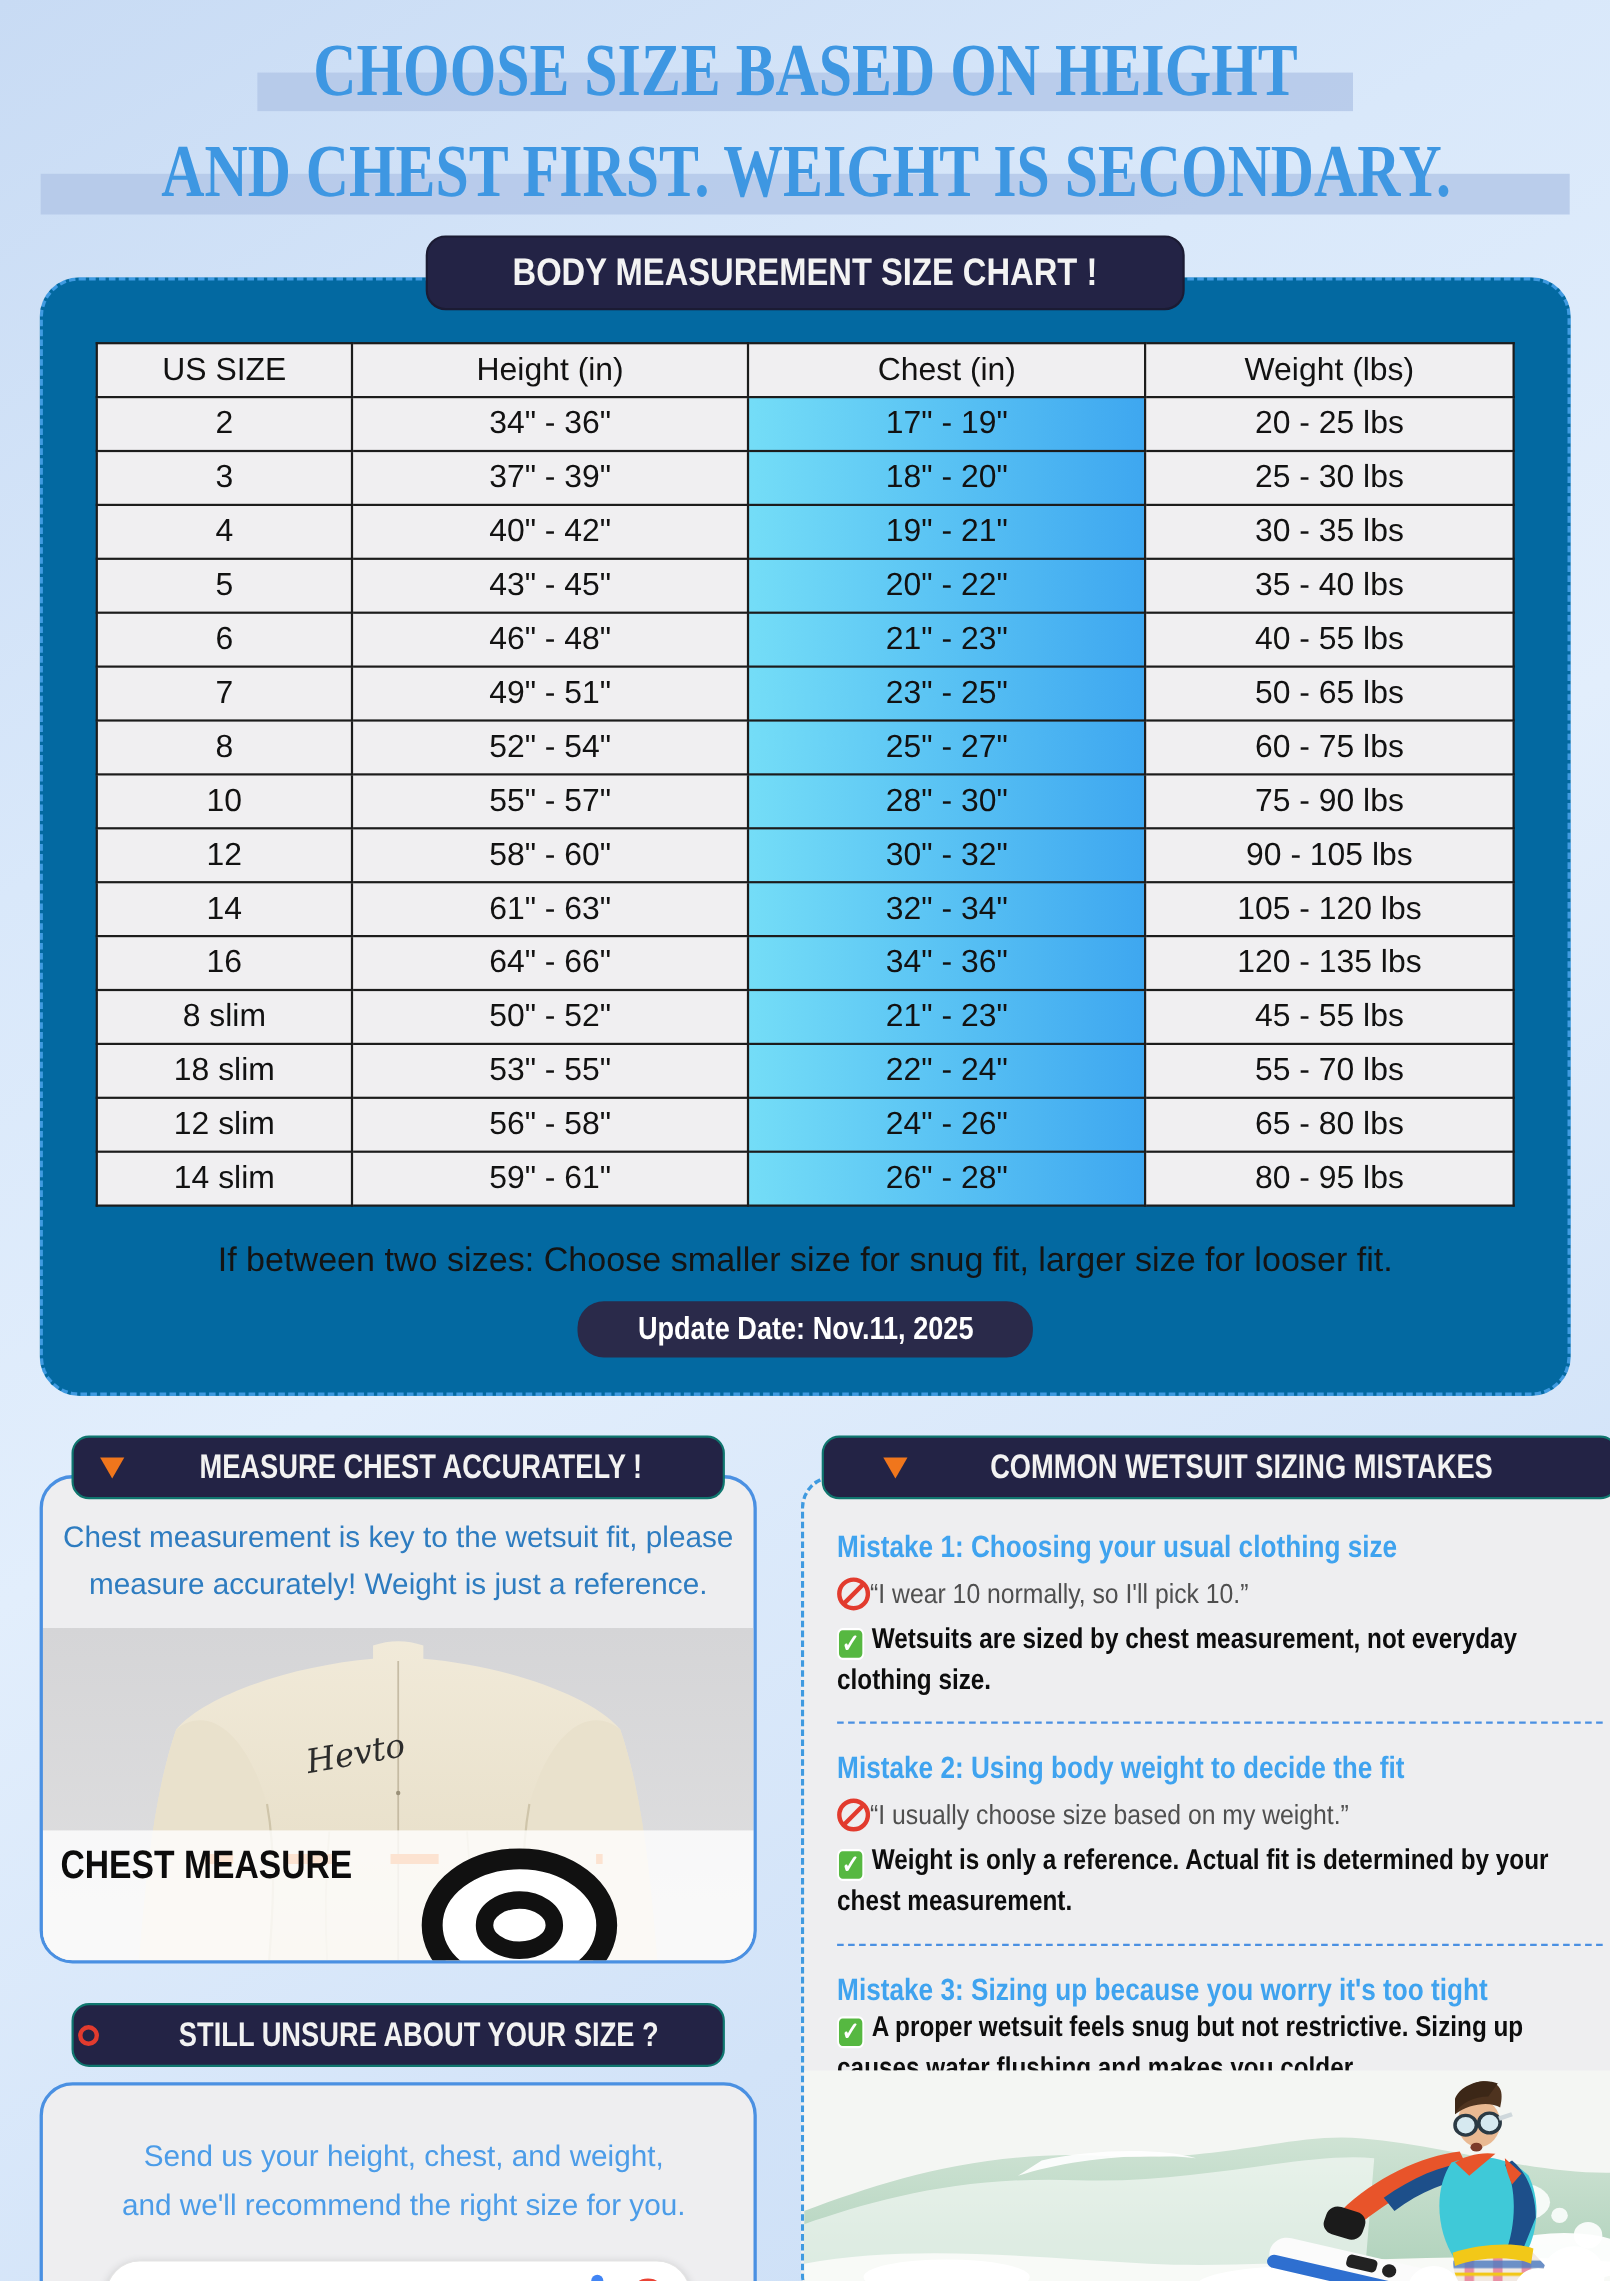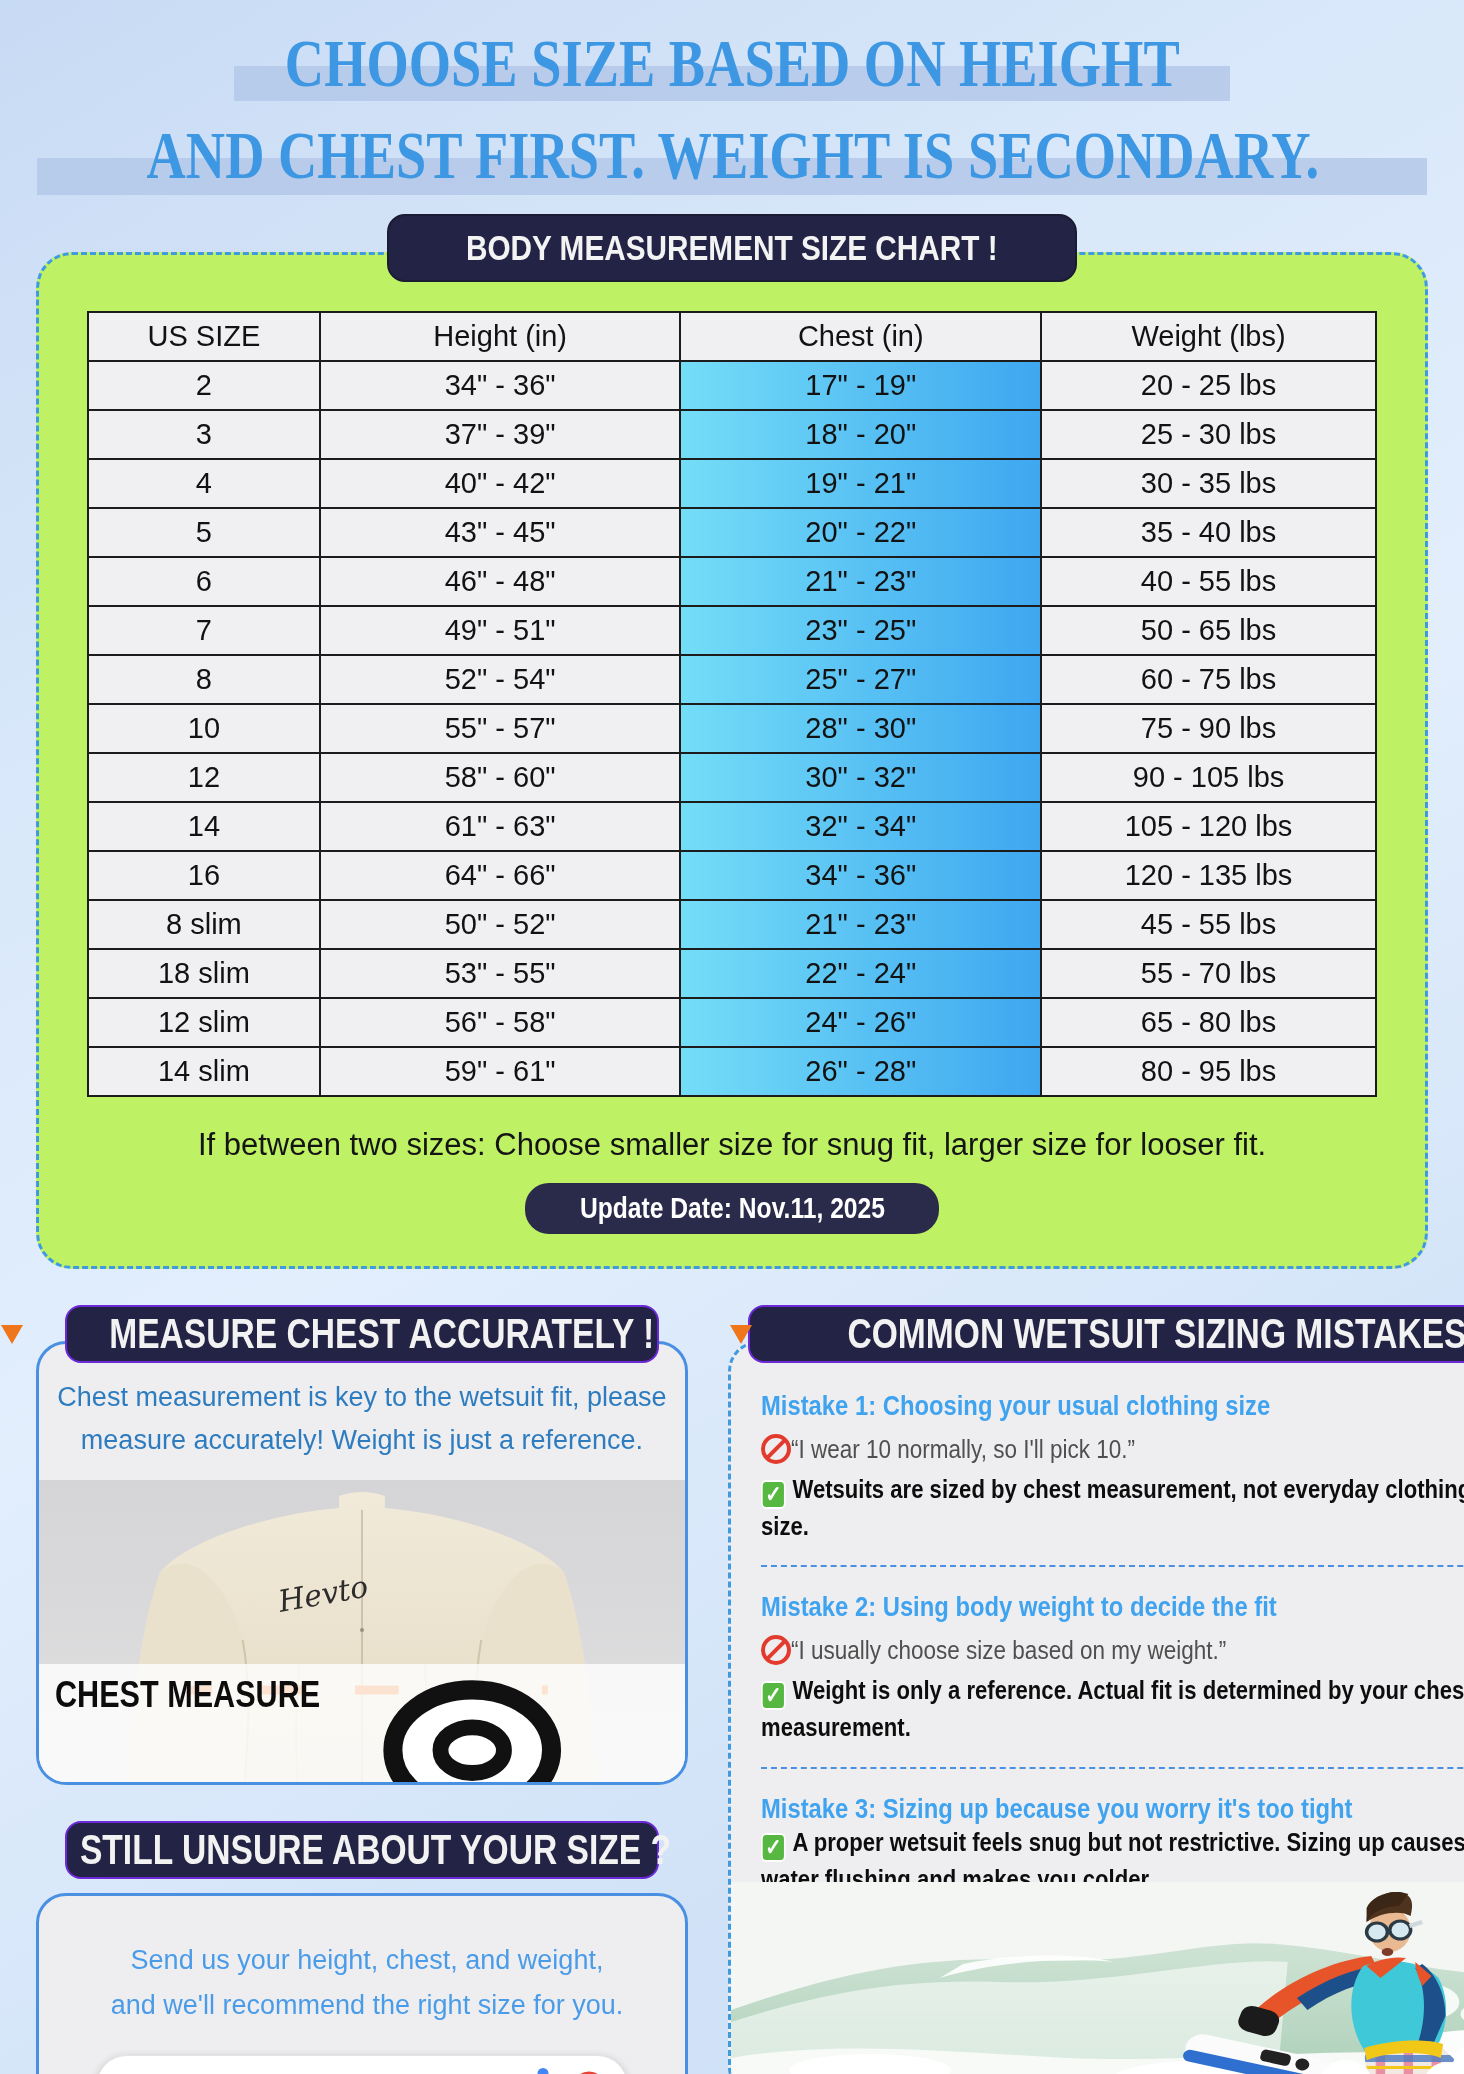--- a/index.html
+++ b/index.html
@@ -30,44 +30,44 @@
     padding: 12px 30px; border-radius: 18px; border: 2px solid #1b1b33;
   }
   .update-badge {
     width: fit-content; margin: 20px auto 0; background: #2a2a4a; color: #fff;
     font-weight: bold; font-size: 29px; padding: 9px 28px; border-radius: 24px;
   }
 
   
   .chart-box {
     position: relative; z-index: 1; margin: 0 36px;
-    border: 3px dashed #3f9ae0; border-radius: 36px; background: #bef264;
+    border: 3px dashed #3f9ae0; border-radius: 36px; background: #0369a1;
     padding: 56px 48px 32px;
   }
   table.size-chart { width: 100%; border-collapse: collapse; font-size: 29px; color: #121212; }
   .size-chart th, .size-chart td {
     border: 2px solid #1c1c1c; background: #f0eff1; text-align: center;
     font-weight: normal; padding: 7px 4px; height: 45px;
   }
   .size-chart th { height: 48px; }
   .size-chart col.c1 { width: 18%; } .size-chart col.c2 { width: 28%; }
   .size-chart col.c3 { width: 28%; } .size-chart col.c4 { width: 26%; }
   .size-chart td.chest { background: linear-gradient(90deg, #74ddf7, #3ea7f0); }
   .chart-note { margin-top: 30px; text-align: center; font-size: 31px; color: #141414; }
 
   
   .cols { display: flex; gap: 40px; margin: 36px 36px 0; align-items: flex-start; }
   .col-left { width: 652px; flex: none; }
   .col-right { flex: 1; position: relative; }
 
   .sec-header {
     position: relative; z-index: 3; width: 91%; margin: 0 auto -22px; height: 58px;
-    background: #232345; border: 2px solid #6d28d9; border-radius: 16px;
+    background: #232345; border: 2px solid #0f766e; border-radius: 16px;
     display: flex; align-items: center; justify-content: center; gap: 18px;
-    color: #f2f2f2; font-weight: bold; font-size: 42px;
+    color: #f2f2f2; font-weight: bold; font-size: 31px;
   }
   .tri-icon { width: 0; height: 0; border-left: 11px solid transparent; border-right: 11px solid transparent; border-top: 19px solid #f0761c; }
   .ring-icon { width: 19px; height: 19px; border: 4px solid #e23b2e; border-radius: 50%; }
 
   .panel { position: relative; border-radius: 30px; background: #eeeef0; overflow: hidden; }
   .panel.solid { border: 3px solid #4a90e2; }
   .panel.dashed { border: 3px dashed #3f9ae0; }
 
   
   .measure-panel { height: 444px; padding-top: 32px; }

